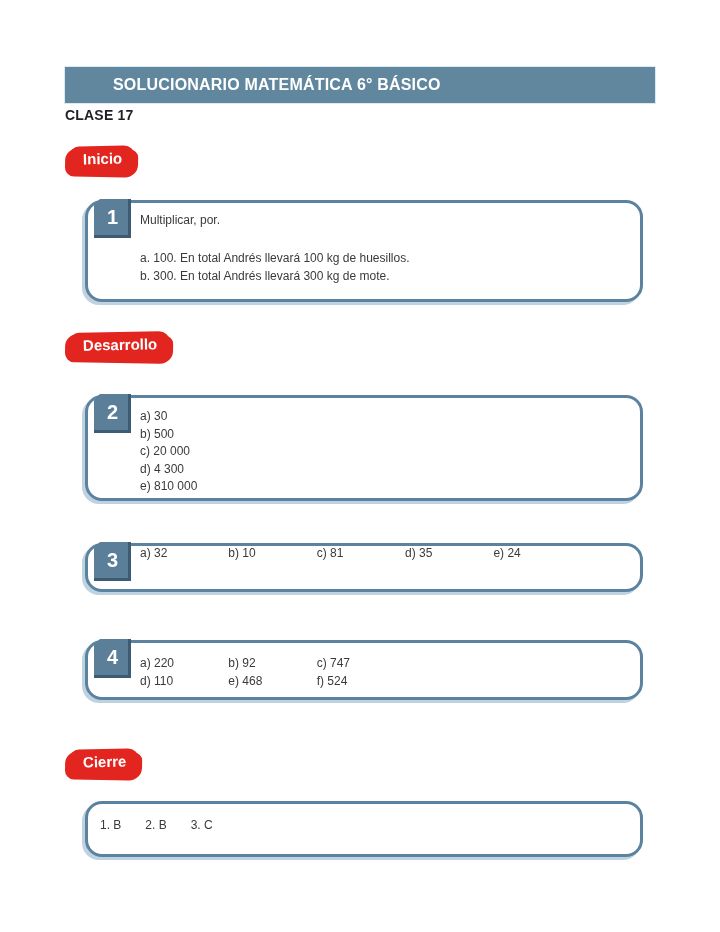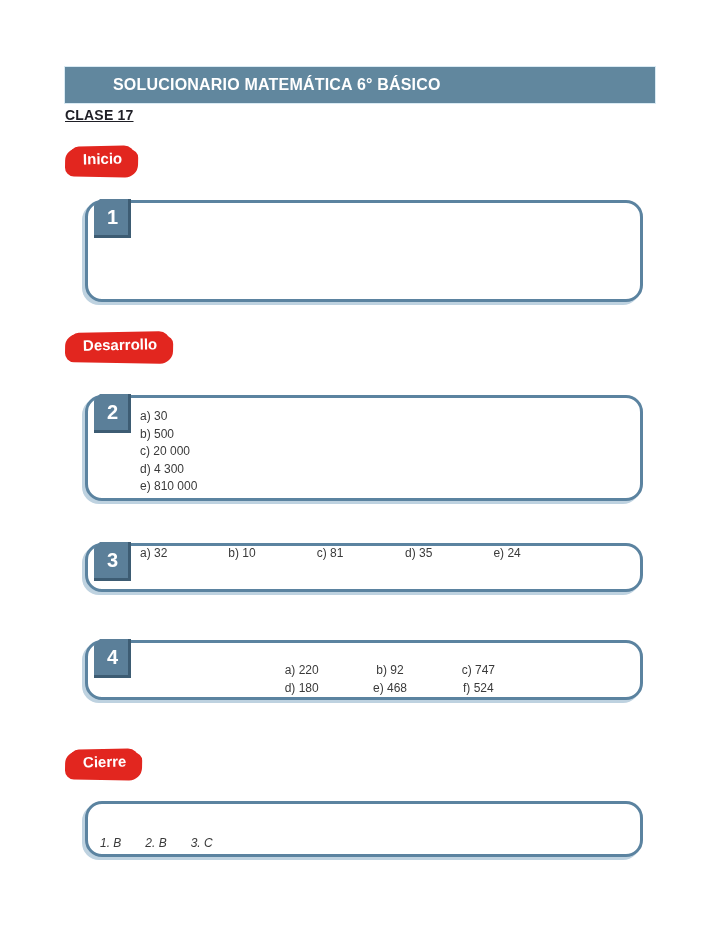--- a/index.html
+++ b/index.html
@@ -20,21 +20,21 @@
     background:#61879E;
     outline:1px solid #d9eaf3;
     display:flex; align-items:center;
     padding-left:48px;
   }
   .header-bar .title {
     color:#ffffff; font-weight:bold; font-size:16px; letter-spacing:0.2px;
   }
   .clase {
     position:absolute; left:65px; top:107px;
-    font-weight:bold; font-size:14px; color:#1f1f26; letter-spacing:0.2px;text-decoration:underline;
+    font-weight:bold; font-size:14px; color:#1f1f26; letter-spacing:0.2px;
   }
 
   
   .badge {
     position:absolute;
     background:#E2261F;
     color:#ffffff;
     font-weight:bold; font-size:15px;
     padding:4px 13px 6px 13px;
     border-radius:9px 11px 10px 12px;
@@ -87,24 +87,24 @@
   .box-1 .ans-line { line-height:18px; }
 
   .box-2 .box-body { padding-top:10px; display:flex;gap:41px; }
   .col { display:flex; flex-direction:column; }
   .col-1 { width:125px; }
   .col span, .box-2 .box-body span { line-height:17.5px; }
 
   .box-3 .box-body { padding-top:0; }
   .inline-items span { display:inline-block; width:85px; }
 
-  .box-4 .box-body { padding-top:18px;text-align:center; }
+  .box-4 .box-body { padding-top:11px; }
   .box-4 .row { line-height:18px; }
 
-  .box-5 .box-body { padding-left:12px; padding-top:32px;font-style:italic; }
+  .box-5 .box-body { padding-left:12px; padding-top:14px; }
   .box-5 .inline-items span { width:42px; }
 
   
   .footer-bar {
     position:absolute; left:65px; top:897px;
     width:590px; height:14px;
     background:#61879E;
     outline:1px solid #d9eaf3;
   }
 </style>
@@ -116,20 +116,25 @@
   <div class="header-bar">
     <span class="title">SOLUCIONARIO MATEMÁTICA 6° BÁSICO</span>
   </div>
 
   <div class="clase">CLASE 17</div>
 
   <div class="badge badge-inicio">Inicio</div>
 
   <div class="answer-box box-1">
     <div class="num-tab">1</div>
+    <div class="box-body">
+      <div class="intro">Multiplicar, por.</div>
+      <div class="ans-line">a. 100. En total Andrés llevará 100 kg de huesillos.</div>
+      <div class="ans-line">b. 300. En total Andrés llevará 300 kg de mote.</div>
+    </div>
   </div>
 
   <div class="badge badge-desarrollo">Desarrollo</div>
 
   <div class="answer-box box-2">
     <div class="num-tab">2</div>
     <div class="box-body">
       <div class="col col-1">
         <span>a) 30</span>
         <span>b) 500</span>
@@ -153,21 +158,21 @@
 
   <div class="answer-box box-4">
     <div class="num-tab">4</div>
     <div class="box-body">
       <div class="row inline-items">
         <span>a) 220</span>
         <span>b) 92</span>
         <span>c) 747</span>
       </div>
       <div class="row inline-items">
-        <span>d) 180</span>
+        <span>d) 110</span>
         <span>e) 468</span>
         <span>f) 524</span>
       </div>
     </div>
   </div>
 
   <div class="badge badge-cierre">Cierre</div>
 
   <div class="answer-box box-5">
     <div class="box-body inline-items">

